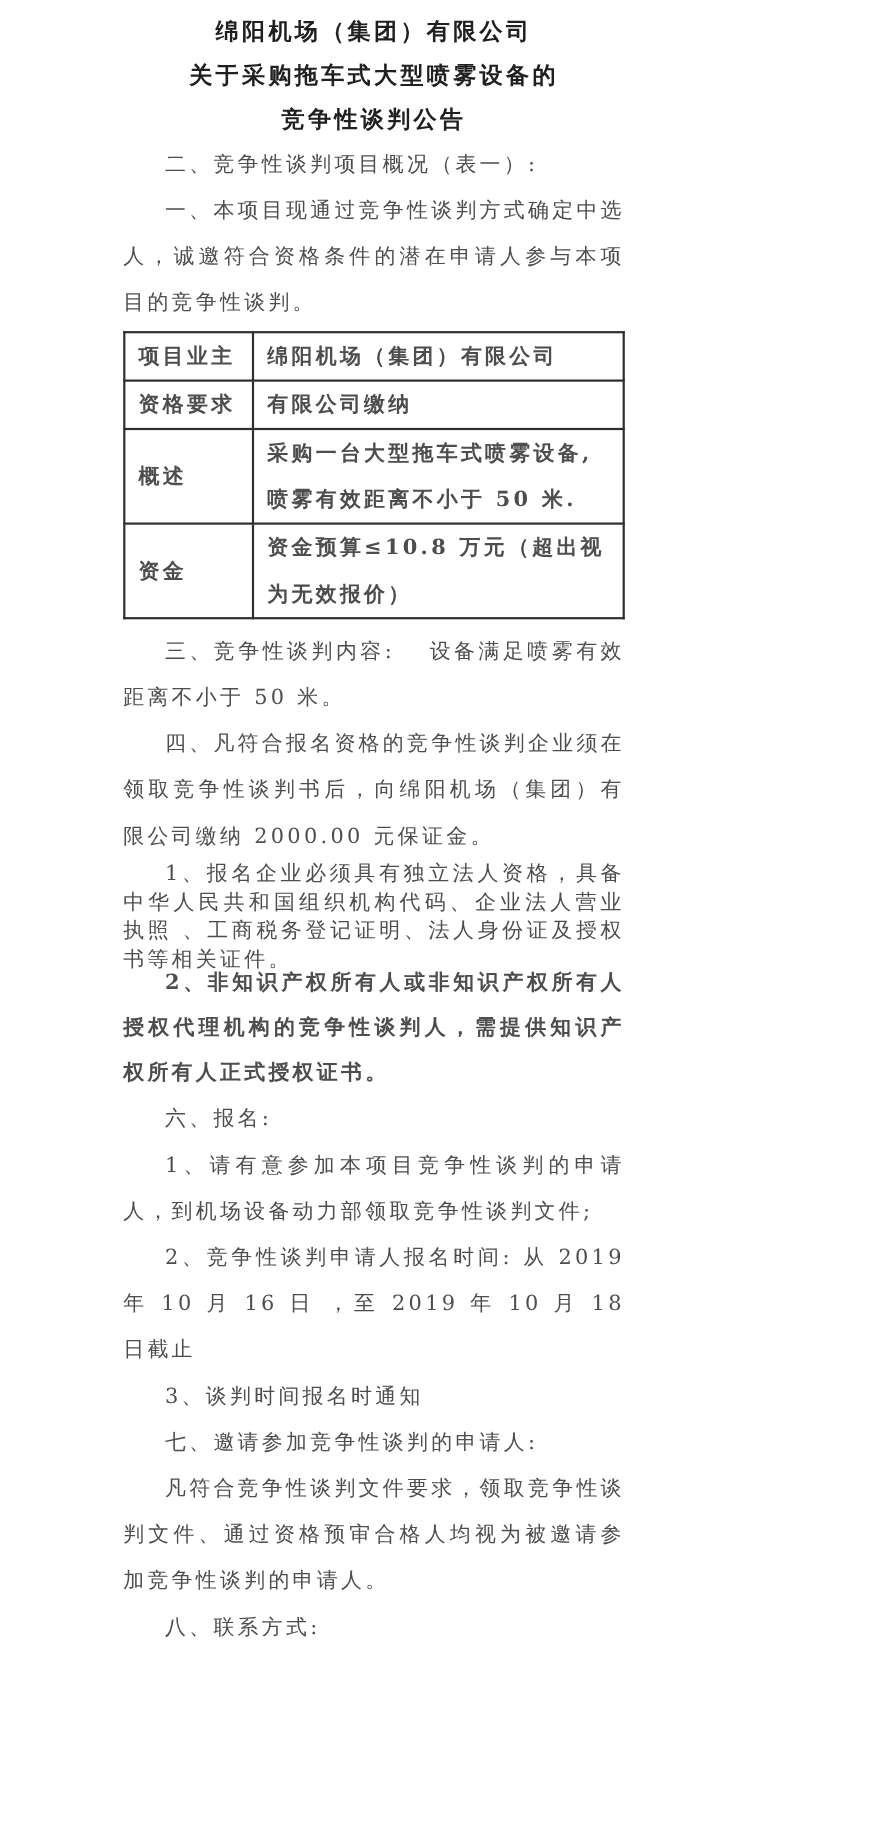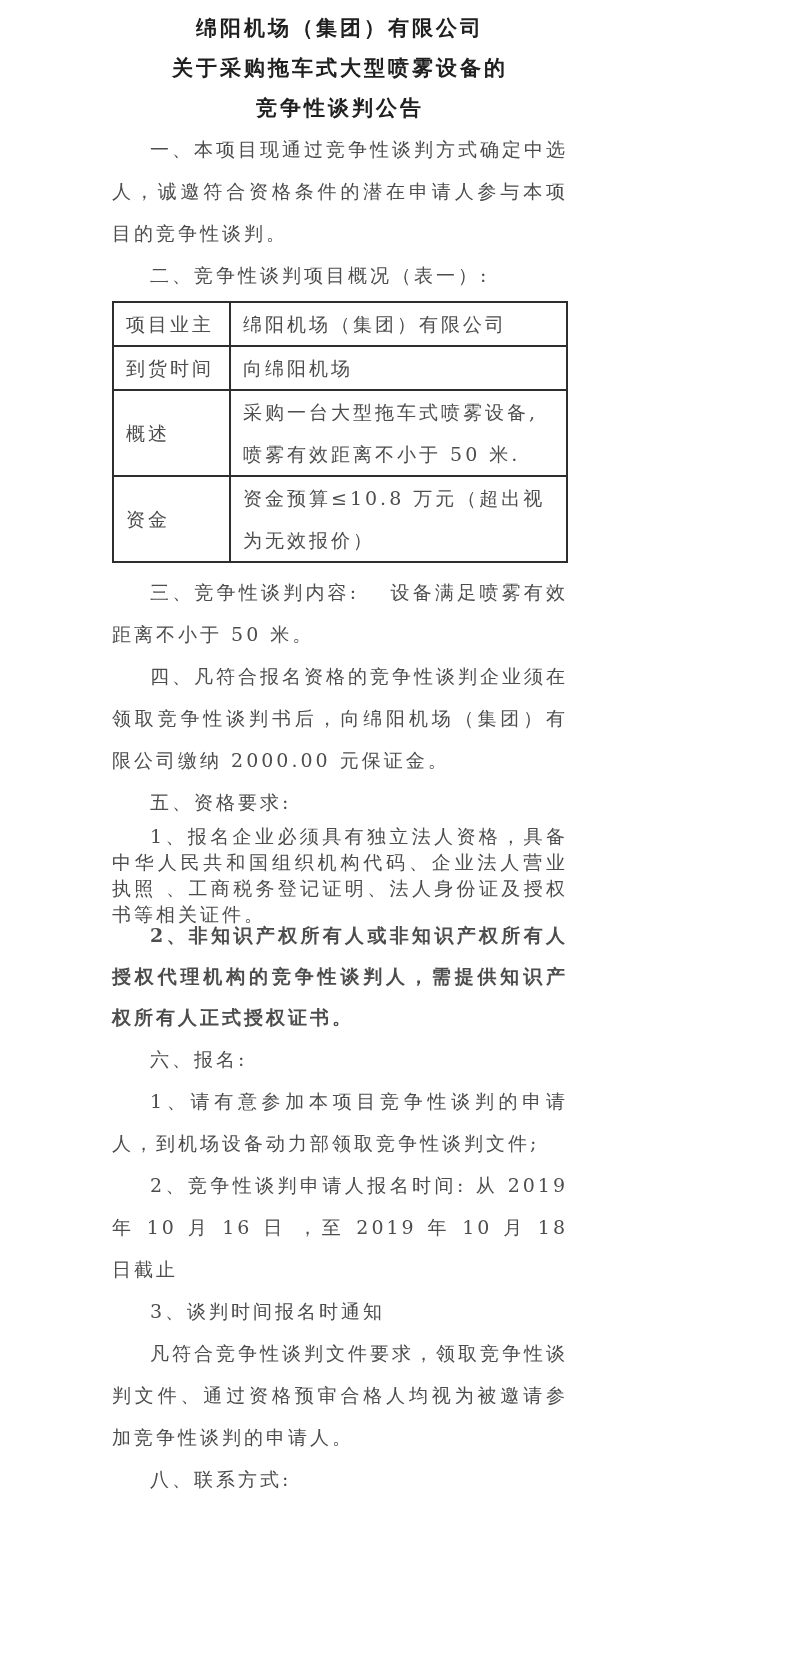--- a/index.html
+++ b/index.html
@@ -52,69 +52,70 @@
   }
   .overview-table td {
     border: 2px solid #2e2e2e;
     font-size: 19px;
     letter-spacing: 3px;
     color: #4d4d4d;
     padding: 0 12px;
     vertical-align: middle;
     line-height: 42px;
     overflow: hidden;
+    font-weight: bold;
   }
   .overview-table td.cell-label {
     width: 91px;
   }
   .overview-table tr.row-normal {
     height: 38px;
   }
   .overview-table tr.row-tall {
     height: 86px;
   }
 </style>
 </head>
 <body>
 
 <div class="page">
 
   <h1 class="title">绵阳机场（集团）有限公司</h1>
   <h1 class="title">关于采购拖车式大型喷雾设备的</h1>
   <h1 class="title">竞争性谈判公告</h1>
 
+  <p class="para">二、竞争性谈判项目概况（表一）:</p>
   <p class="para">一、本项目现通过竞争性谈判方式确定中选人，诚邀符合资格条件的潜在申请人参与本项目的竞争性谈判。</p>
-  <p class="para">二、竞争性谈判项目概况（表一）:</p>
 
   <table class="overview-table">
     <tbody>
       <tr class="row-normal">
         <td class="cell-label">项目业主</td>
         <td class="cell-value">绵阳机场（集团）有限公司</td>
       </tr>
       <tr class="row-normal">
-        <td class="cell-label">到货时间</td>
-        <td class="cell-value">向绵阳机场</td>
+        <td class="cell-label">资格要求</td>
+        <td class="cell-value">有限公司缴纳</td>
       </tr>
       <tr class="row-tall">
         <td class="cell-label">概述</td>
         <td class="cell-value">采购一台大型拖车式喷雾设备,喷雾有效距离不小于 50 米.</td>
       </tr>
       <tr class="row-normal">
         <td class="cell-label">资金</td>
         <td class="cell-value">资金预算≤10.8 万元（超出视为无效报价）</td>
       </tr>
     </tbody>
   </table>
 
   <p class="para">三、竞争性谈判内容: 　设备满足喷雾有效距离不小于 50 米。</p>
   <p class="para">四、凡符合报名资格的竞争性谈判企业须在领取竞争性谈判书后，向绵阳机场（集团）有限公司缴纳 2000.00 元保证金。</p>
-  <p class="para">五、资格要求:</p>
   <p class="para p-tight1">1、报名企业必须具有独立法人资格，具备中华人民共和国组织机构代码、企业法人营业执照 、工商税务登记证明、法人身份证及授权书等相关证件。</p>
   <p class="para p-tight2">2、非知识产权所有人或非知识产权所有人授权代理机构的竞争性谈判人，需提供知识产权所有人正式授权证书。</p>
   <p class="para">六、报名:</p>
   <p class="para">1、请有意参加本项目竞争性谈判的申请人，到机场设备动力部领取竞争性谈判文件;</p>
   <p class="para">2、竞争性谈判申请人报名时间: 从 2019 年 10 月 16 日 ，至 2019 年 10 月 18 日截止</p>
   <p class="para">3、谈判时间报名时通知</p>
+  <p class="para">七、邀请参加竞争性谈判的申请人:</p>
   <p class="para">凡符合竞争性谈判文件要求，领取竞争性谈判文件、通过资格预审合格人均视为被邀请参加竞争性谈判的申请人。</p>
   <p class="para">八、联系方式:</p>
 
 </div>
 
 </body></html>

